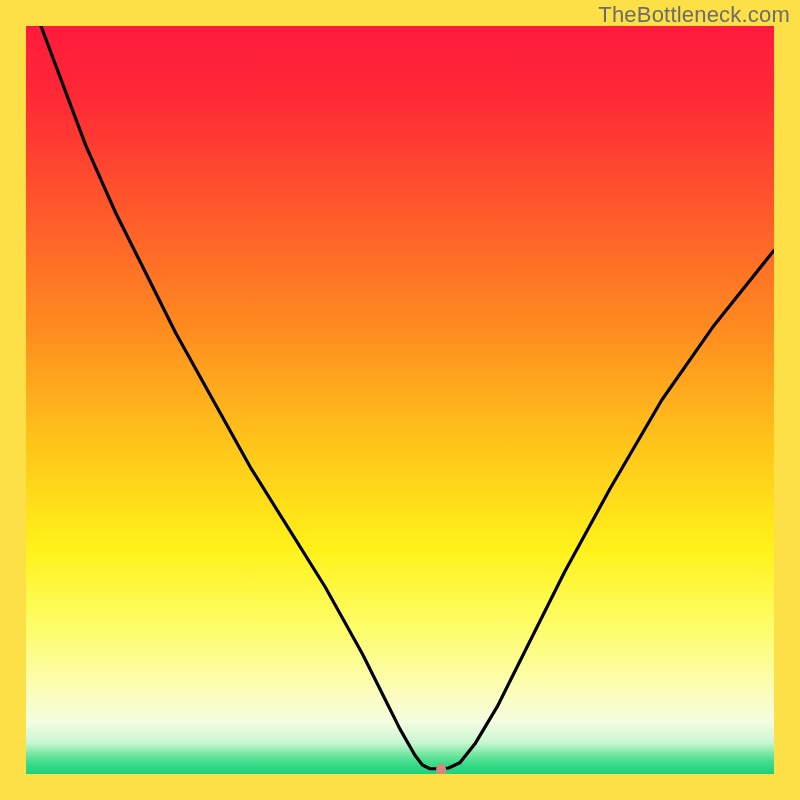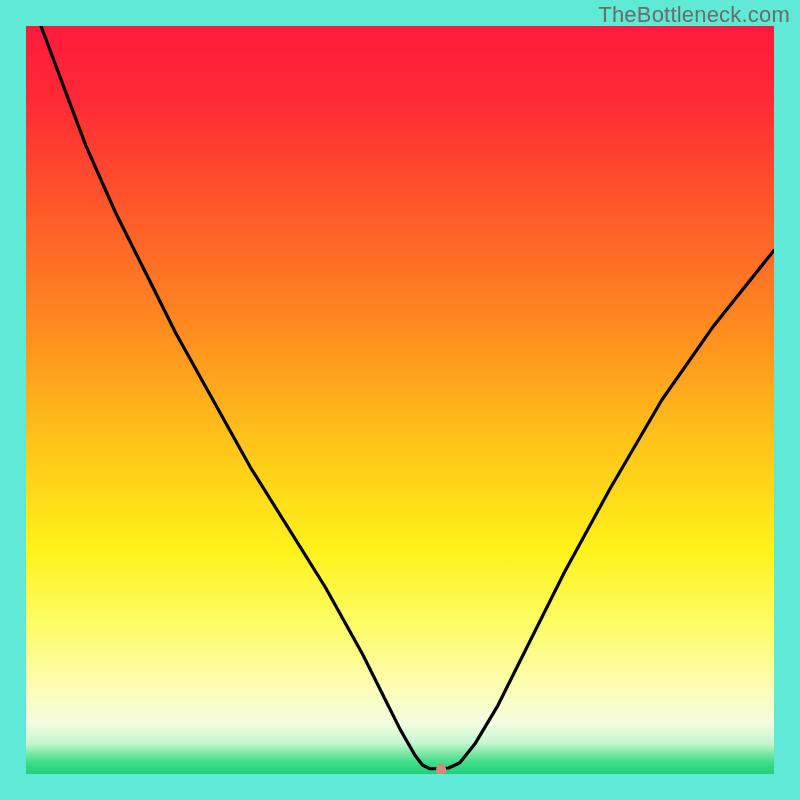--- a/index.html
+++ b/index.html
@@ -8,21 +8,21 @@
     width: 800px;
     height: 800px;
     background: #000;
     font-family: Arial, Helvetica, sans-serif;
     overflow: hidden;
   }
   .frame {
     position: relative;
     width: 800px;
     height: 800px;
-    background: #5eead4;
+    background: #fde047;
   }
   .watermark {
     position: absolute;
     top: 2px;
     right: 10px;
     color: #6c6c6c;
     font-size: 22px;
     font-weight: 500;
     letter-spacing: 0.2px;
   }

